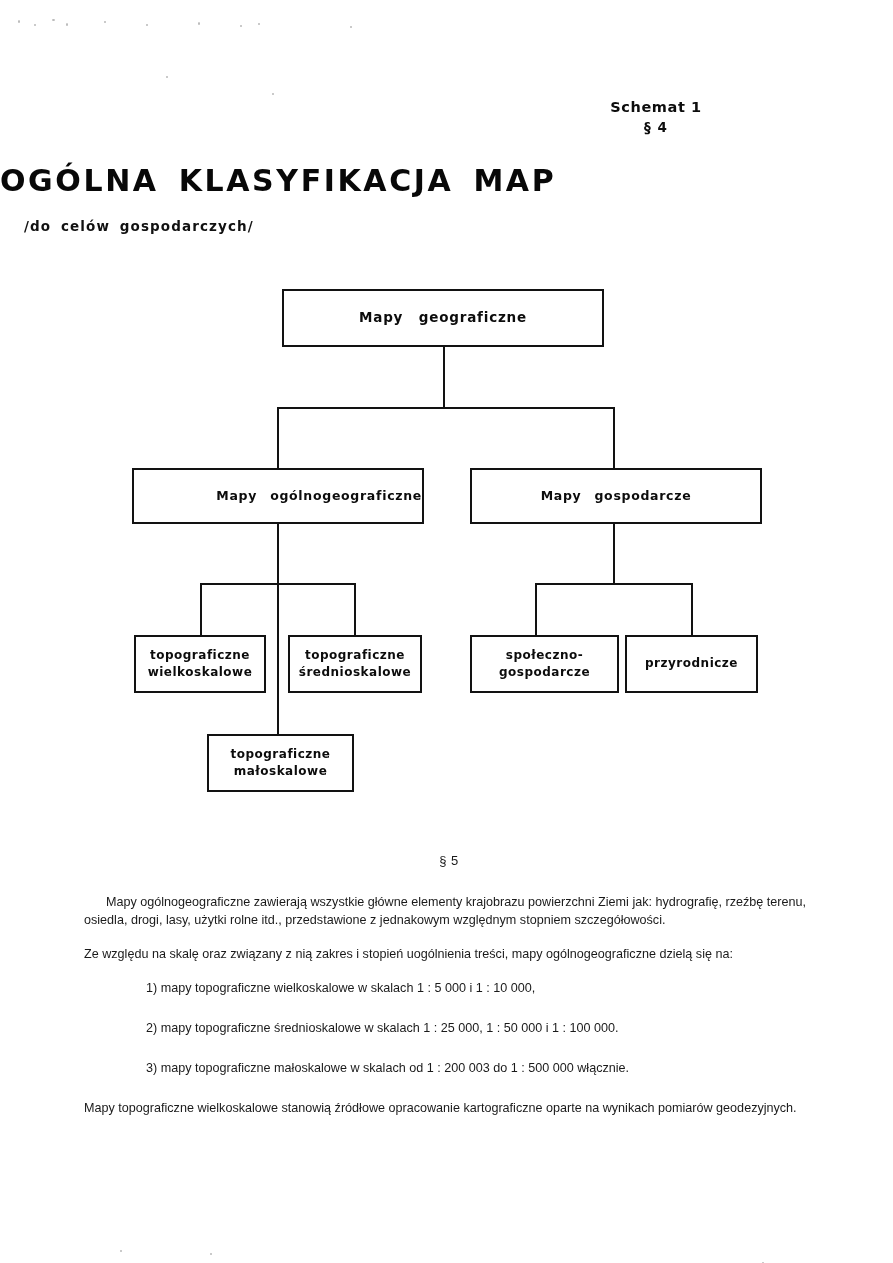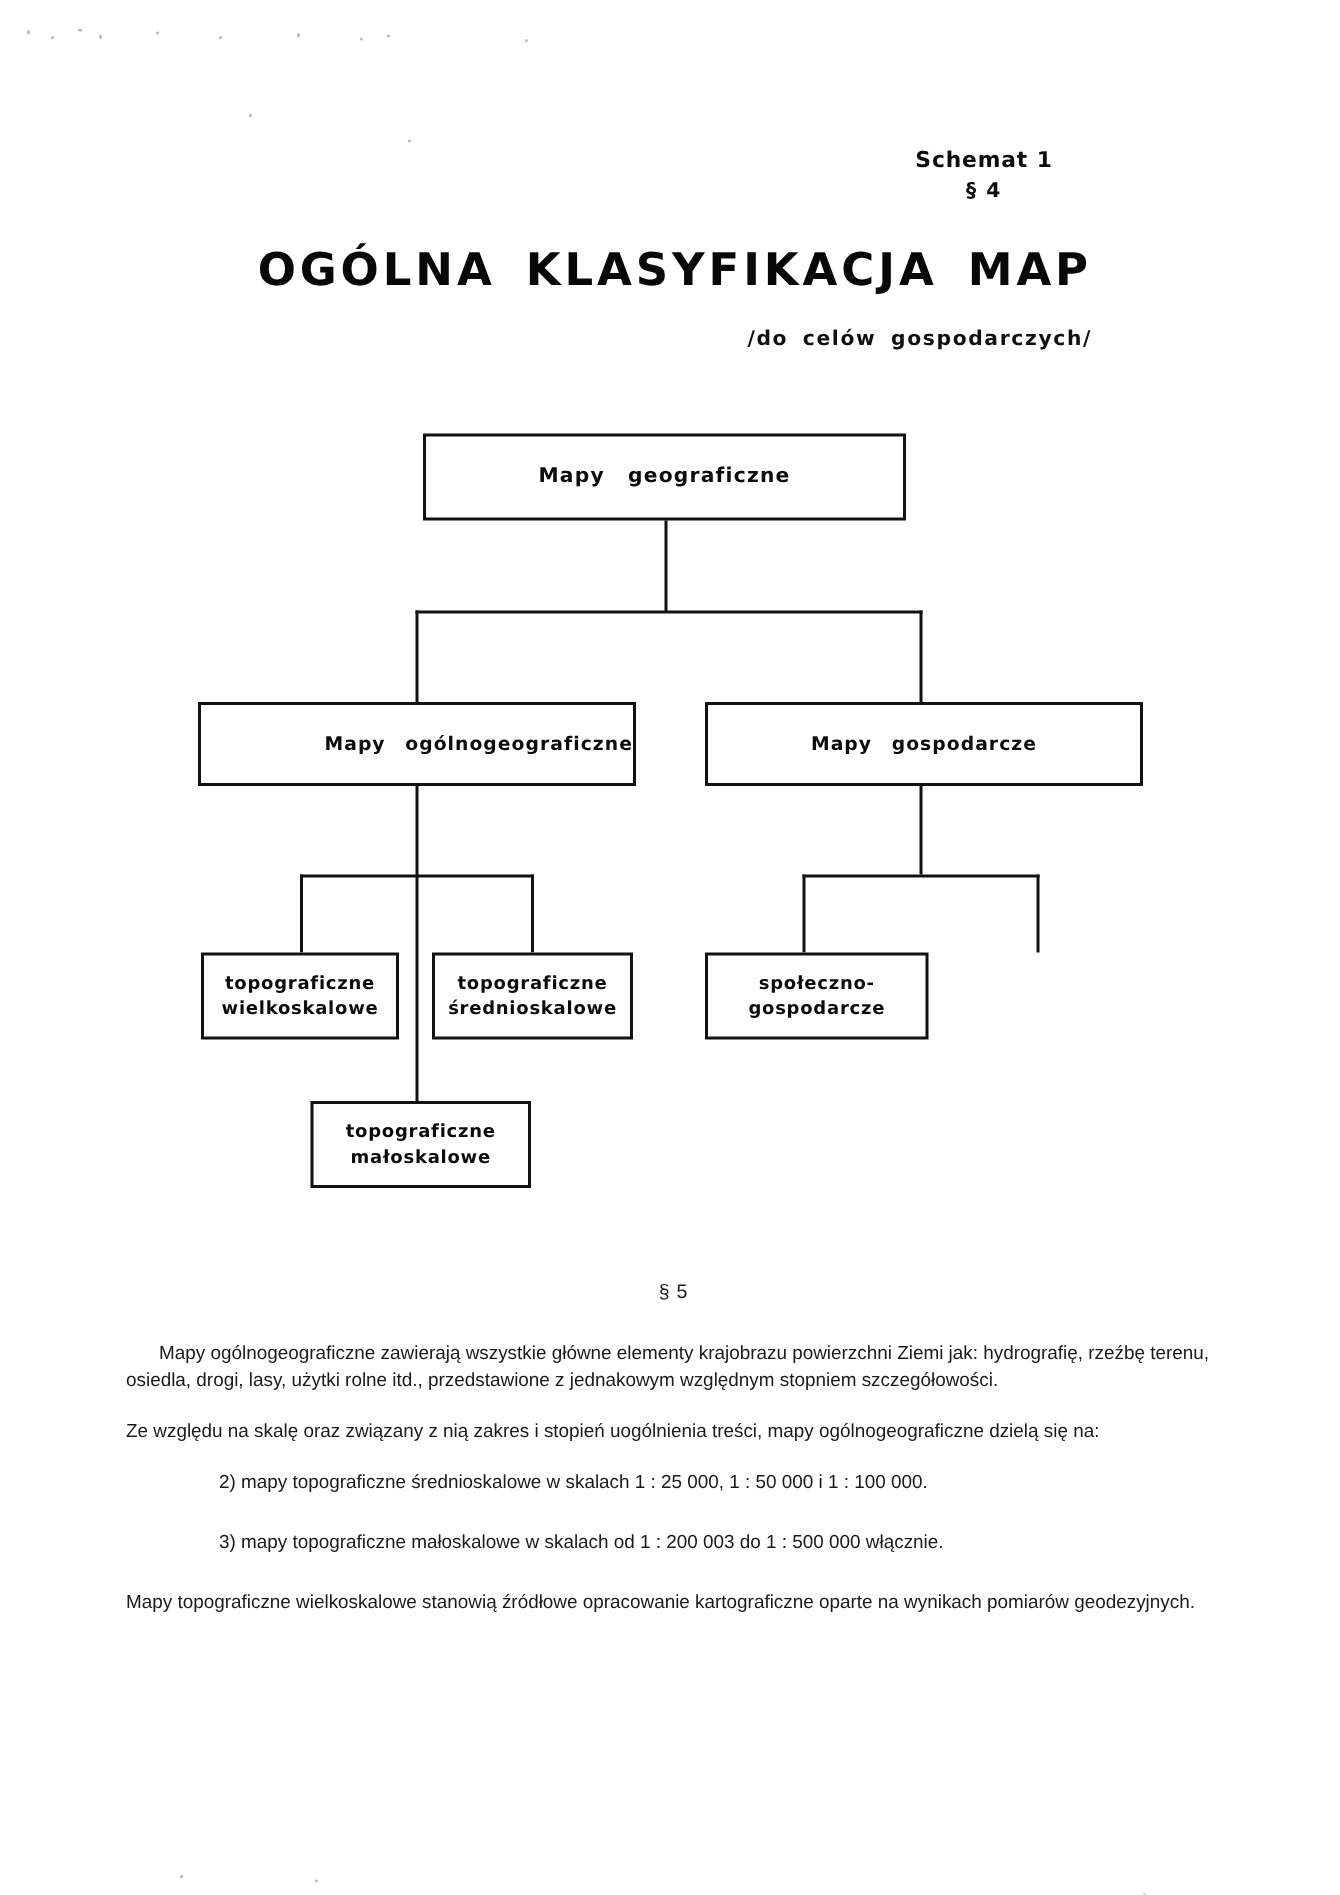--- a/index.html
+++ b/index.html
@@ -43,21 +43,21 @@
     font-size: 13.5px;
     letter-spacing: 1px;
   }
 
   
   #title-block {
     position: absolute;
     top: 163px;
     left: 0;
     width: 728px;
-    text-align: right;
+    text-align: left;
   }
   #doc-title {
     font-family: "DejaVu Sans", sans-serif;
     font-weight: bold;
     font-size: 30px;
     letter-spacing: 2.6px;
     color: #080808;
     margin: 0;
     padding: 0;
     word-spacing: 7px;
@@ -214,33 +214,37 @@
     </span>
   </div>
 
   <div class="node node-l3" style="left:470px; top:635px; width:149px; height:58px;">
     <span class="label">
       <span>społeczno-</span><br>
       <span>gospodarcze</span>
     </span>
   </div>
 
+  <div class="node node-l3" style="left:625px; top:635px; width:133px; height:58px;">
+    <span class="label">przyrodnicze</span>
+  </div>
 
   <div class="node node-l3" style="left:207px; top:734px; width:147px; height:58px;">
     <span class="label">
       <span>topograficzne</span><br>
       <span>małoskalowe</span>
     </span>
   </div>
 </div>
 
 <div id="body-text">
   <div id="section-mark">§ 5</div>
 
   <p class="indented">Mapy ogólnogeograficzne zawierają wszystkie główne elementy krajobrazu powierzchni Ziemi jak: hydrografię, rzeźbę terenu, osiedla, drogi, lasy, użytki rolne itd., przedstawione z jednakowym względnym stopniem szczegółowości.</p>
 
   <p>Ze względu na skalę oraz związany z nią zakres i stopień uogólnienia treści, mapy ogólnogeograficzne dzielą się na:</p>
 
+  <p class="listitem">1) mapy topograficzne wielkoskalowe w skalach 1 : 5 000 i 1 : 10 000,</p>
   <p class="listitem">2) mapy topograficzne średnioskalowe w skalach 1 : 25 000, 1 : 50 000 i 1 : 100 000.</p>
   <p class="listitem">3) mapy topograficzne małoskalowe w skalach od 1 : 200 003 do 1 : 500 000 włącznie.</p>
 
   <p class="last">Mapy topograficzne wielkoskalowe stanowią źródłowe opracowanie kartograficzne oparte na wynikach pomiarów geodezyjnych.</p>
 </div>
 
 </body></html>

